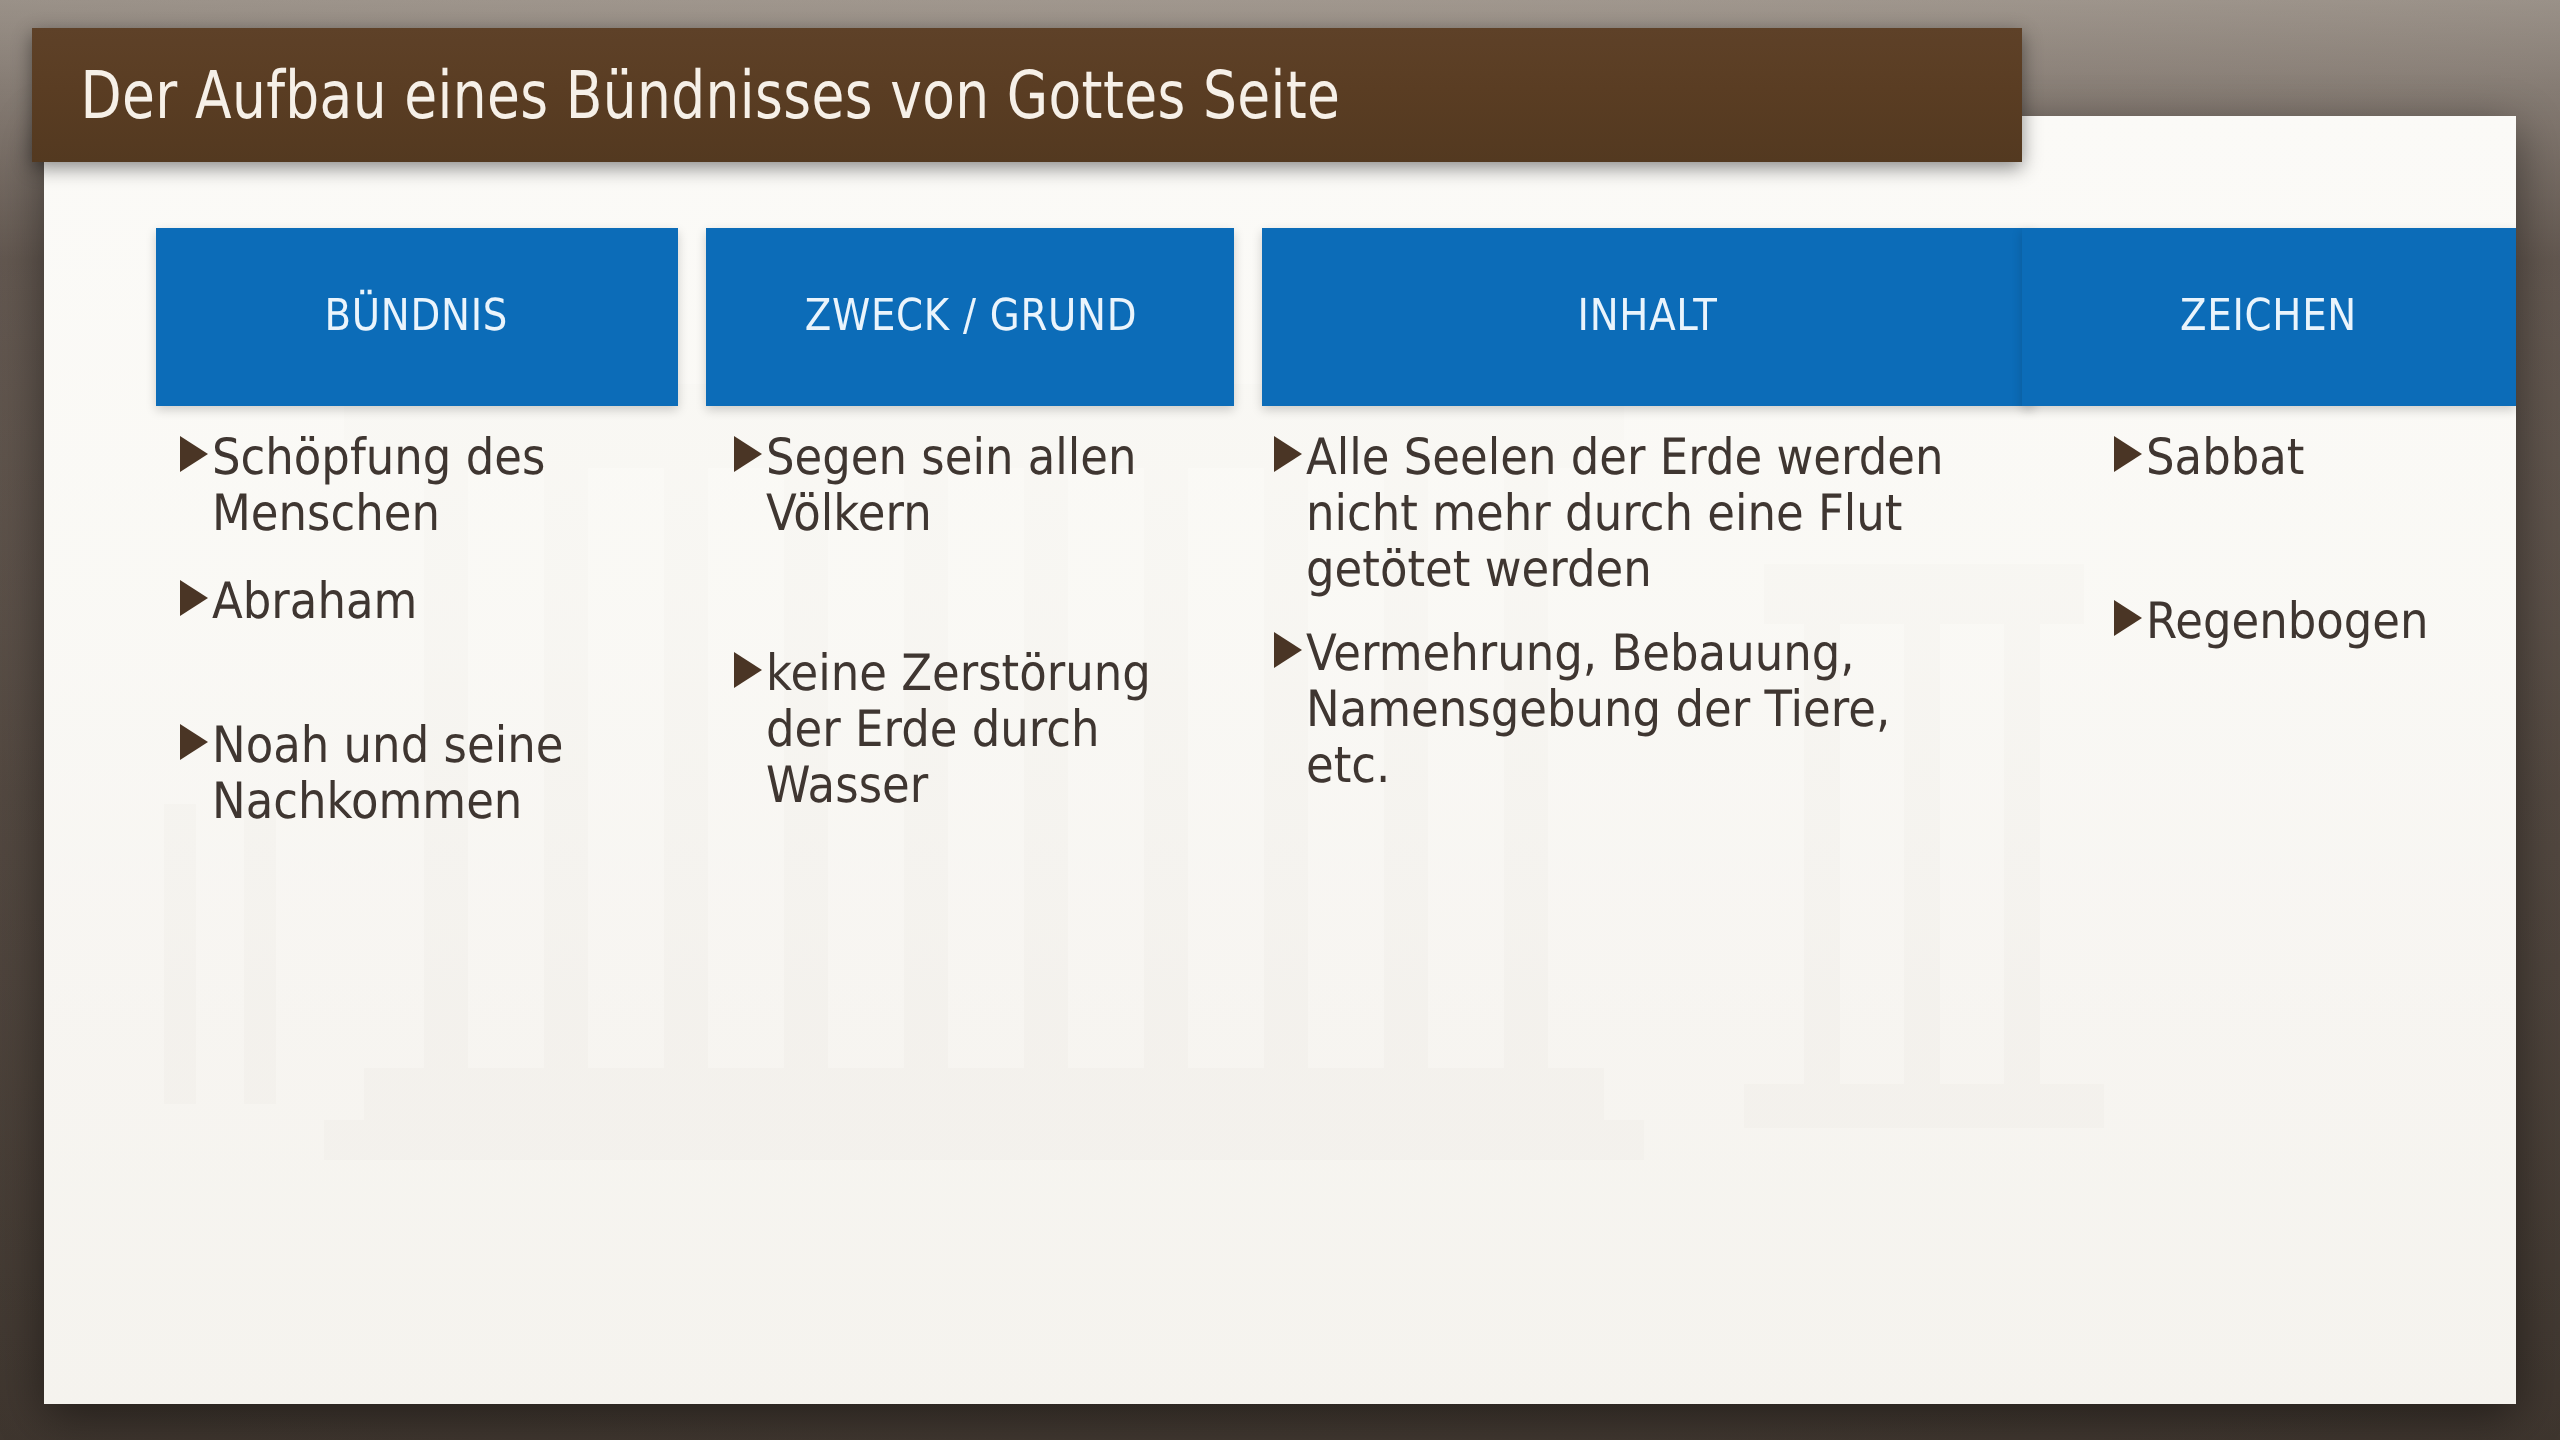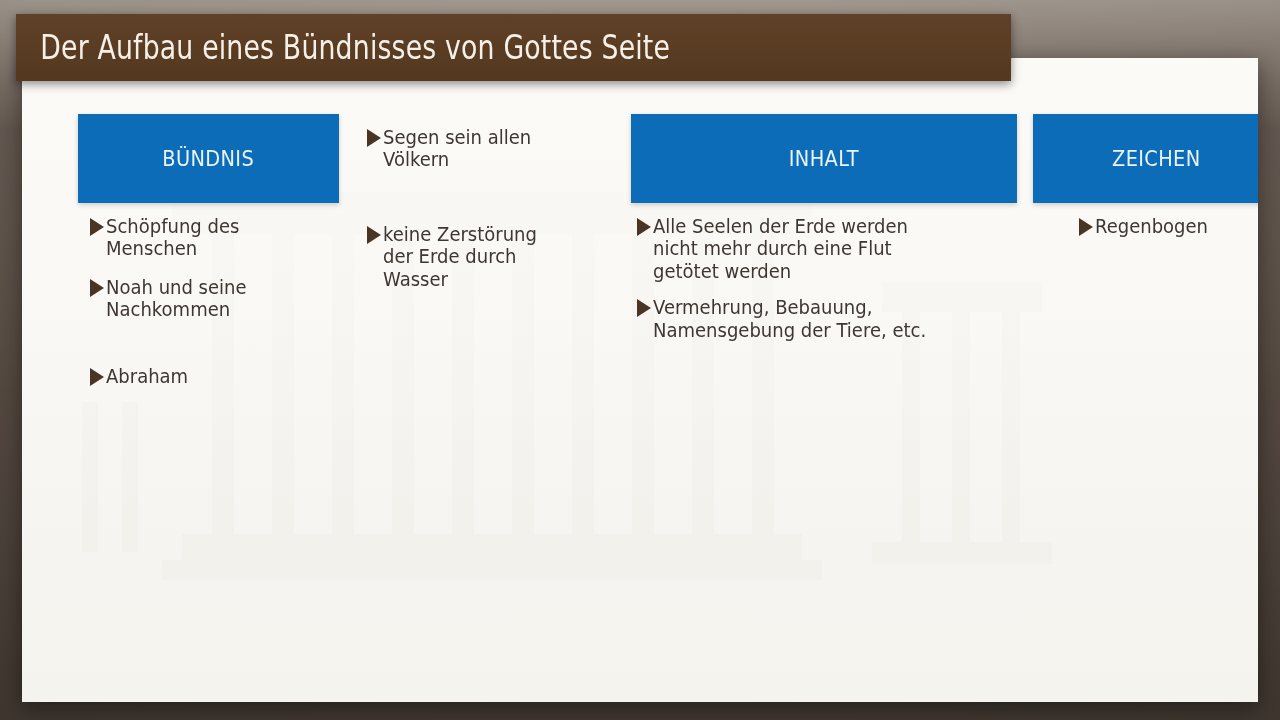--- a/index.html
+++ b/index.html
@@ -98,21 +98,21 @@
     transform-origin:center;
     white-space:nowrap;
   }
   .col-body{ padding-top:12px; }
 
   .bullet-item{
     display:flex;
     align-items:flex-start;
     margin-bottom:18px;
     color:#3f3631;
-    font-size:20px;
+    font-size:25px;
     line-height:1.12;
     font-family:"DejaVu Sans", sans-serif;
   }
   .bullet-marker{
     flex:0 0 auto;
     margin-right:2px;
     margin-top:3px;
     width:0; height:0;
     border-left:14px solid #4a3525;
     border-top:9px solid transparent;
@@ -123,21 +123,21 @@
     transform:scaleX(0.90);
     transform-origin:left top;
     width:111%;
   }
   .bullet-text .ind{ display:block; }
 
   
   #col-0{ left:56px;  width:261px; }
   #col-1{ left:331px; width:264px; }
   #col-2{ left:609px; width:386px; }
-  #col-3{ left:1011px;width:247px; }
+  #col-3{ left:989px;width:247px; }
 
   #col-0 .col-body{ padding-left:12px; }
   #col-1 .col-body{ padding-left:14px; }
   #col-2 .col-body{ padding-left:6px; }
   #col-3 .col-body{ padding-left:46px; }
 
   
   #col-0 .bullet-item:nth-child(1){ margin-bottom:16px; }
   #col-0 .bullet-item:nth-child(2){ margin-bottom:44px; }
   #col-1 .bullet-item:nth-child(1){ margin-bottom:52px; }
@@ -193,34 +193,37 @@
           <div class="bullet-item">
             <span class="bullet-marker"></span>
             <span class="bullet-text">
               <span class="ind">Schöpfung des</span>
               <span class="ind">Menschen</span>
             </span>
           </div>
           <div class="bullet-item">
             <span class="bullet-marker"></span>
             <span class="bullet-text">
+              <span class="ind">Abraham</span>
+            </span>
+          </div>
+          <div class="bullet-item">
+            <span class="bullet-marker"></span>
+            <span class="bullet-text">
               <span class="ind">Noah und seine</span>
               <span class="ind">Nachkommen</span>
             </span>
           </div>
-          <div class="bullet-item">
-            <span class="bullet-marker"></span>
-            <span class="bullet-text">
-              <span class="ind">Abraham</span>
-            </span>
-          </div>
         </div>
       </div>
 
       <div class="column" id="col-1">
+        <div class="col-header">
+          <span>ZWECK / GRUND</span>
+        </div>
         <div class="col-body">
           <div class="bullet-item">
             <span class="bullet-marker"></span>
             <span class="bullet-text">
               <span class="ind">Segen sein allen</span>
               <span class="ind">Völkern</span>
             </span>
           </div>
           <div class="bullet-item">
             <span class="bullet-marker"></span>
@@ -257,20 +260,26 @@
       </div>
 
       <div class="column" id="col-3">
         <div class="col-header">
           <span>ZEICHEN</span>
         </div>
         <div class="col-body">
           <div class="bullet-item">
             <span class="bullet-marker"></span>
             <span class="bullet-text">
+              <span class="ind">Sabbat</span>
+            </span>
+          </div>
+          <div class="bullet-item">
+            <span class="bullet-marker"></span>
+            <span class="bullet-text">
               <span class="ind">Regenbogen</span>
             </span>
           </div>
         </div>
       </div>
 
     </div>
   </div>
 
   <div id="title-banner">

